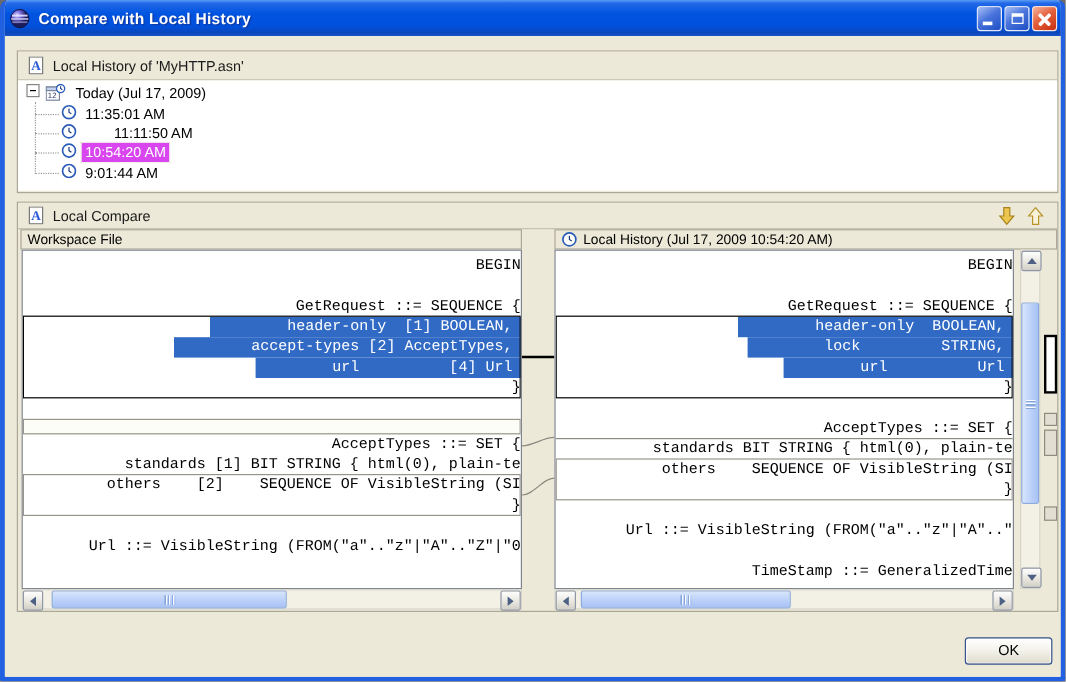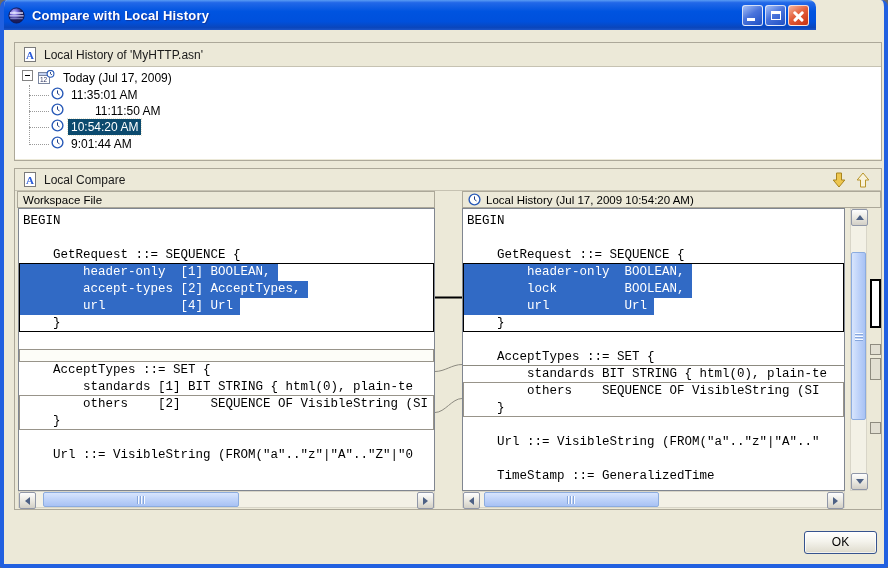--- a/index.html
+++ b/index.html
@@ -4,21 +4,21 @@
 <style>
   * { box-sizing: border-box; margin: 0; padding: 0; }
   html,body { width:888px; height:568px; }
   body { font-family:"Liberation Sans", sans-serif; background:#6a6a6a; }
 
   .window { position:relative; width:888px; height:568px; background:#ece9d8;
     border-left:4px solid #2160e0; border-right:4px solid #2160e0; border-bottom:4px solid #2160e0;
     border-radius:7px 7px 3px 3px; overflow:hidden; }
 
   
-  .titlebar { position:absolute; left:-4px; top:0; width:816px; height:30px;
+  .titlebar { position:absolute; left:-4px; top:0; width:888px; height:30px;
     background:linear-gradient(180deg,#5a9cf4 0%,#2268e8 9%,#0054e0 38%,#0050dc 72%,#0a46bc 92%,#1c54c8 100%);
     display:flex; align-items:center; padding-left:8px; border-radius:7px 7px 0 0; }
   .titlebar-title { color:#fff; font-size:13px; font-weight:bold; margin-left:7px;
     text-shadow:1px 1px 1px #10369c; letter-spacing:.2px; }
   .tb-buttons { position:absolute; right:7px; top:5px; display:flex; gap:2px; }
   .tb-btn { width:21px; height:21px; border-radius:3px; border:1px solid rgba(255,255,255,.8);
     position:relative; cursor:default; }
   .tb-btn.blue { background:linear-gradient(145deg,#a6c0f6 0%,#4a74dc 45%,#1e4fc4 100%); }
   .tb-btn.red  { background:linear-gradient(145deg,#f6b49c 0%,#e4603c 45%,#c83010 100%); }
   .glyph-min { position:absolute; left:4px; bottom:4px; width:8px; height:3px; background:#fff; }
@@ -40,35 +40,35 @@
   
   .tree-area { position:relative; width:100%; height:92px; background:#fff; overflow:hidden; }
   .tree-vline { position:absolute; left:14px; top:18px; width:1px; height:60px;
     border-left:1px dotted #9a9a9a; }
   .tree-hline { position:absolute; left:14px; width:20px; height:1px; border-top:1px dotted #9a9a9a; }
   .tree-root { position:absolute; left:7px; top:3px; height:16px; display:flex; gap:5px; }
   .expander { width:11px; height:11px; border:1px solid #848484; background:#fff; position:relative; }
   .expander::after { content:""; position:absolute; left:2px; top:4px; width:5px; height:1px; background:#000; }
   .tree-label { font-size:12px; color:#000; padding:1px 3px; white-space:nowrap; }
   .tree-row { position:absolute; left:36px; height:16px; display:flex; gap:4px; }
-  .tree-label.selected { background:#0c4a6e; color:#fff; outline:1px dotted #e8e4d0; }
+  .tree-label.selected { background:#d946ef; color:#fff; outline:1px dotted #e8e4d0; }
 
   
   .col-header { position:absolute; height:17px; background:#ece9d8; border:1px solid #aca899;
     font-size:11.5px; display:flex; align-items:center; padding-left:5px; gap:5px; white-space:nowrap; overflow:hidden; }
   #left-col-header  { left:2px;   top:22px; width:418px; }
   #right-col-header { left:447px; top:22px; width:419px; }
 
   
   .code-pane { position:absolute; top:39px; height:283px; background:#fff;
     border:1px solid #808690; overflow:hidden; padding:4px 0 0 4px;
     font-family:"Liberation Mono","DejaVu Sans Mono",monospace; font-size:12.5px; line-height:17px; color:#000; }
   #left-pane  { left:3px;   width:417px; }
   #right-pane { left:447px; width:383px; }
-  .code-line { height:17px; white-space:pre; }
+  .code-line { height:17px; white-space:pre;text-align:right; }
   .hl { background:#316ac5; color:#fff; display:inline-block; margin-left:-4px;
     padding-left:4px; padding-right:7px; height:17px; }
   .code-spacer { height:13px; border:1px solid #98948a; background:#fdfdf8; margin-left:-4px; }
   .diff-box { position:absolute; left:0; right:0; pointer-events:none; }
   .diff-blue { border:1px solid #000; }
   .diff-gray { border:1px solid #98948a; }
   .diff-line { border-top:1px solid #8c8a80; height:0; }
 
   
   #gutter { position:absolute; left:420px; top:39px; width:27px; height:283px; }
@@ -276,21 +276,21 @@
       <div class="diff-box diff-blue" style="top:54px; height:69px;"></div>
       <div class="diff-box diff-gray" style="top:186px; height:35px;"></div>
     </div>
 
     <div class="code-pane" id="right-pane">
       <div id="right-pane-code">
           <div class="code-line">BEGIN</div>
           <div class="code-line"></div>
           <div class="code-line">    GetRequest ::= SEQUENCE {</div>
           <div class="code-line"><span class="hl">        header-only  BOOLEAN,</span></div>
-          <div class="code-line"><span class="hl">        lock         BOOLEAN,</span></div>
+          <div class="code-line"><span class="hl">        lock         STRING,</span></div>
           <div class="code-line"><span class="hl">        url          Url</span></div>
           <div class="code-line">    }</div>
           <div class="code-line"></div>
           <div class="code-line">    AcceptTypes ::= SET {</div>
           <div class="code-line">        standards BIT STRING { html(0), plain-te</div>
           <div class="code-line">        others    SEQUENCE OF VisibleString (SI</div>
           <div class="code-line">    }</div>
           <div class="code-line"></div>
           <div class="code-line">    Url ::= VisibleString (FROM("a".."z"|"A".."</div>
           <div class="code-line"></div>

